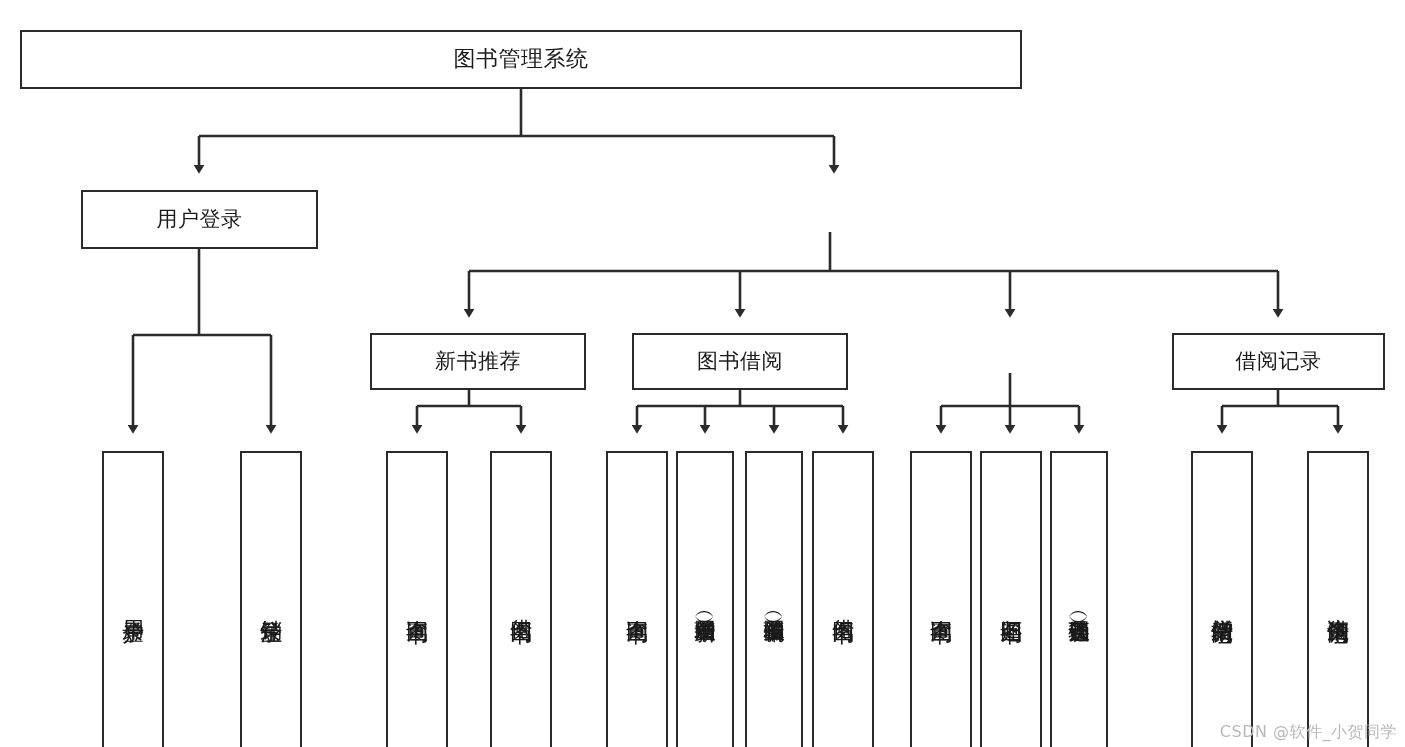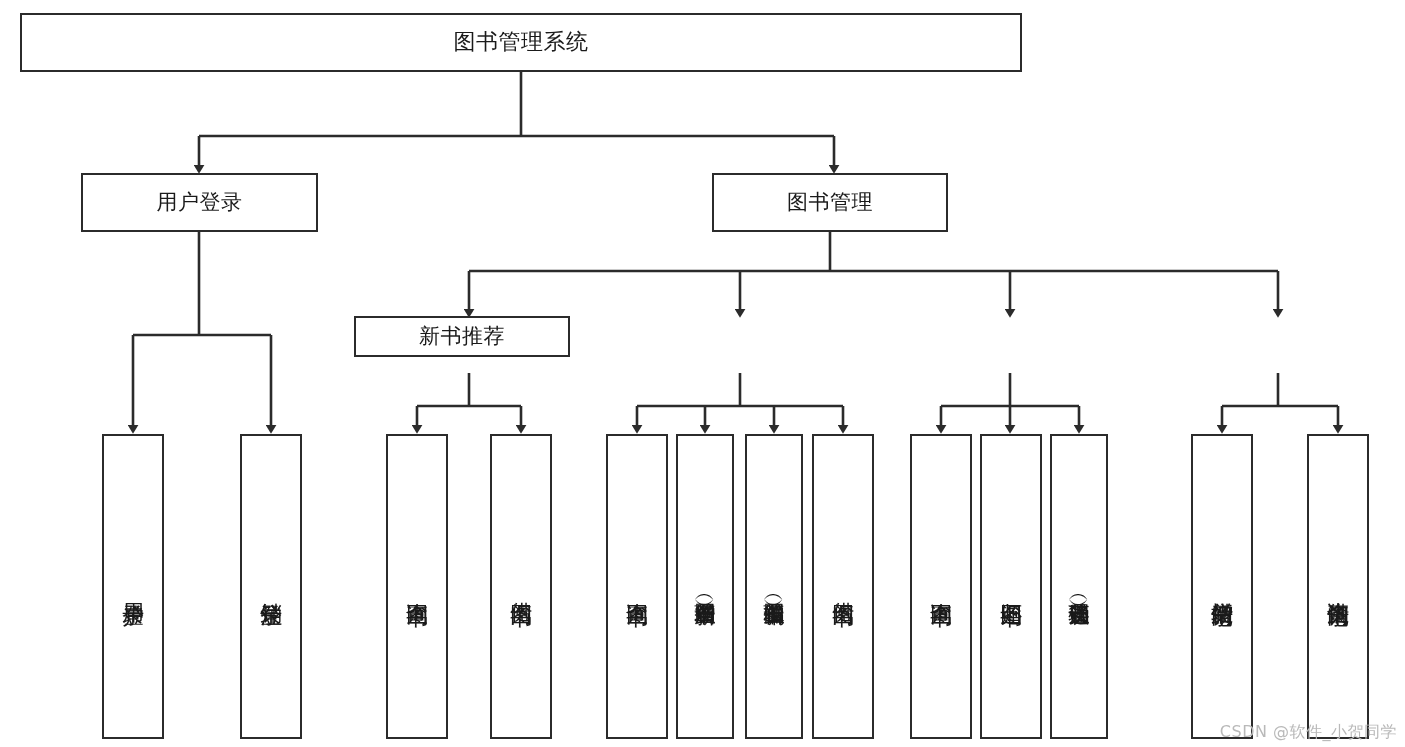--- a/index.html
+++ b/index.html
@@ -28,20 +28,21 @@
   }
   .node {
     position: absolute;
     box-sizing: border-box;
     background: #ffffff;
     border: 2.5px solid #2b2b2b;
     display: flex;
     align-items: center;
     justify-content: center;
     z-index: 2;
+    margin-top: 17px;
   }
   
   .node.horiz .node-label {
     font-size: 21px;
     line-height: 1.1;
     color: #1a1a1a;
     letter-spacing: 0.5px;
     white-space: nowrap;
   }
   .node.root .node-label {
@@ -139,30 +140,33 @@
   </svg>
 
   <div class="node horiz root" style="left:20px; top:13px; width:1002px; height:59px;">
     <span class="node-label">图书管理系统</span>
   </div>
 
   <div class="node horiz" style="left:81px; top:173px; width:237px; height:59px;">
     <span class="node-label">用户登录</span>
   </div>
 
-  <div class="node horiz" style="left:712px; top:173px; width:236px; height:59px;">
-    <span class="node-label">图书管理</span>
-  </div>
-
-  <div class="node horiz" style="left:354px; top:316px; width:216px; height:41px;">
+
+  <div class="node horiz" style="left:370px; top:316px; width:216px; height:57px;">
     <span class="node-label">新书推荐</span>
   </div>
 
-
-
+  <div class="node horiz" style="left:632px; top:316px; width:216px; height:57px;">
+    <span class="node-label">图书借阅</span>
+  </div>
+
+
+  <div class="node horiz" style="left:1172px; top:316px; width:213px; height:57px;">
+    <span class="node-label">借阅记录</span>
+  </div>
 
   <div class="node vert" style="left:102px; top:434px; width:62px; height:305px;">
     <span class="node-label">用户登录</span>
   </div>
 
   <div class="node vert" style="left:240px; top:434px; width:62px; height:305px;">
     <span class="node-label">注销登录</span>
   </div>
 
   <div class="node vert" style="left:386px; top:434px; width:62px; height:305px;">

